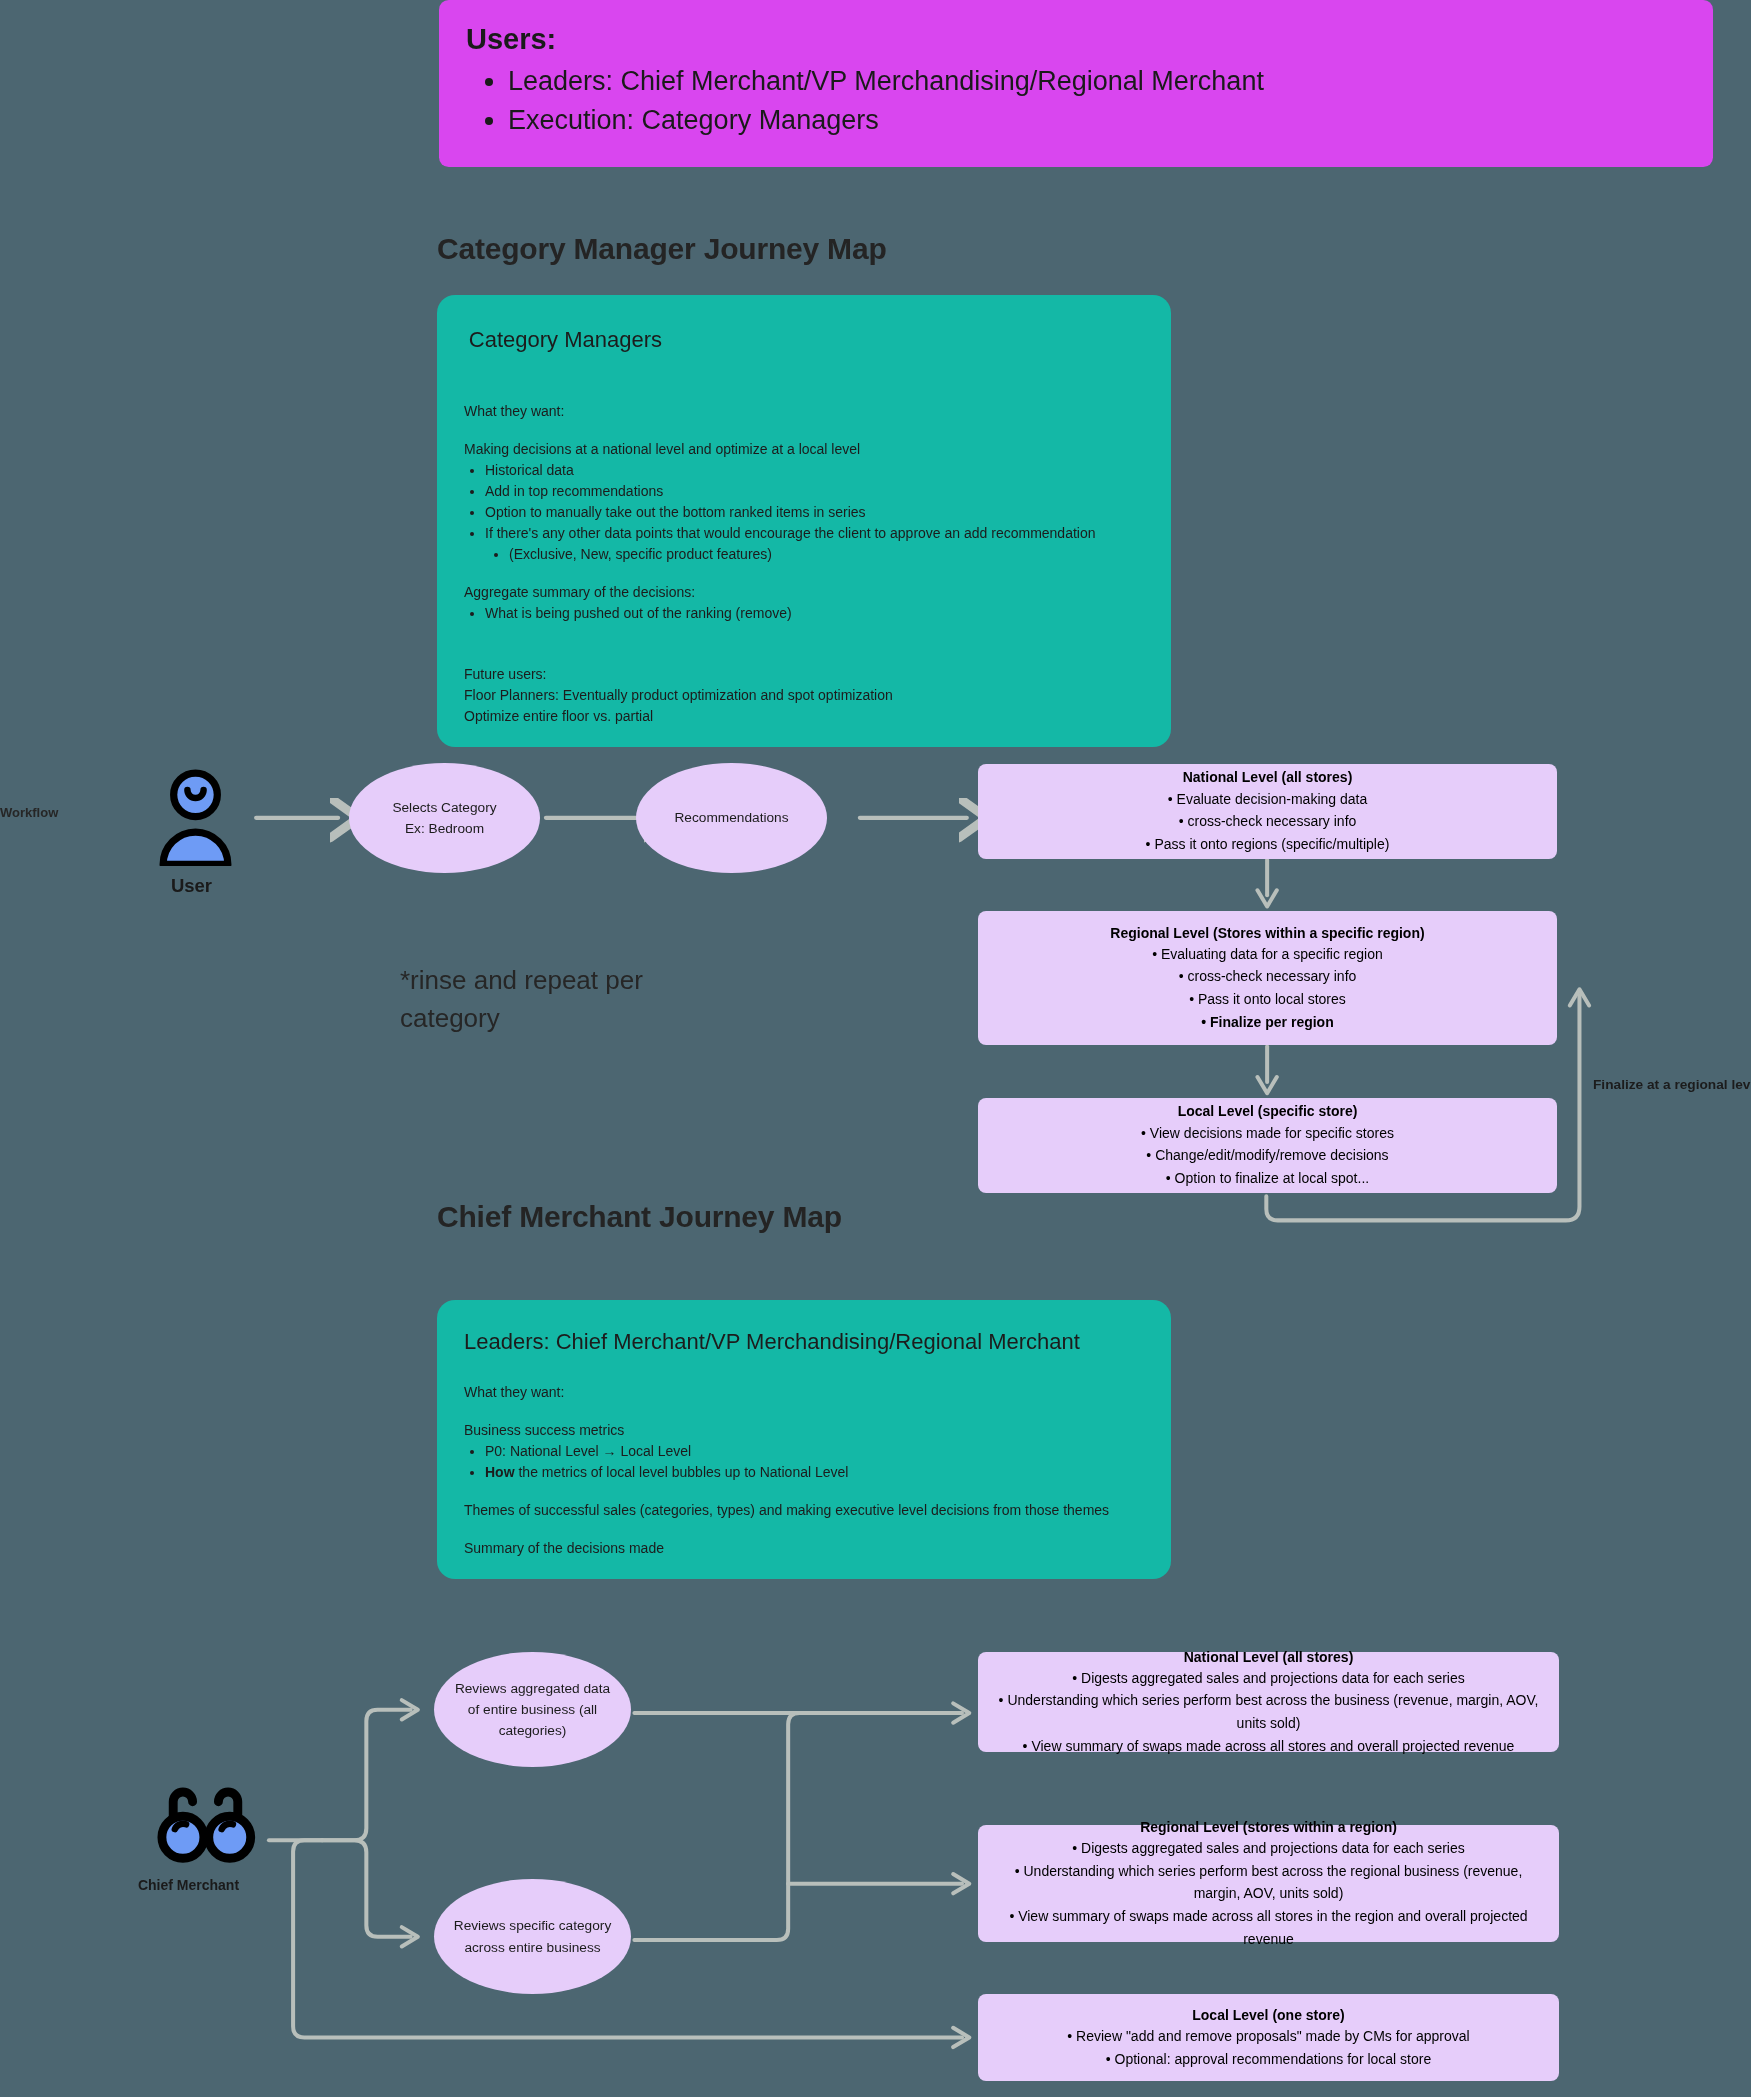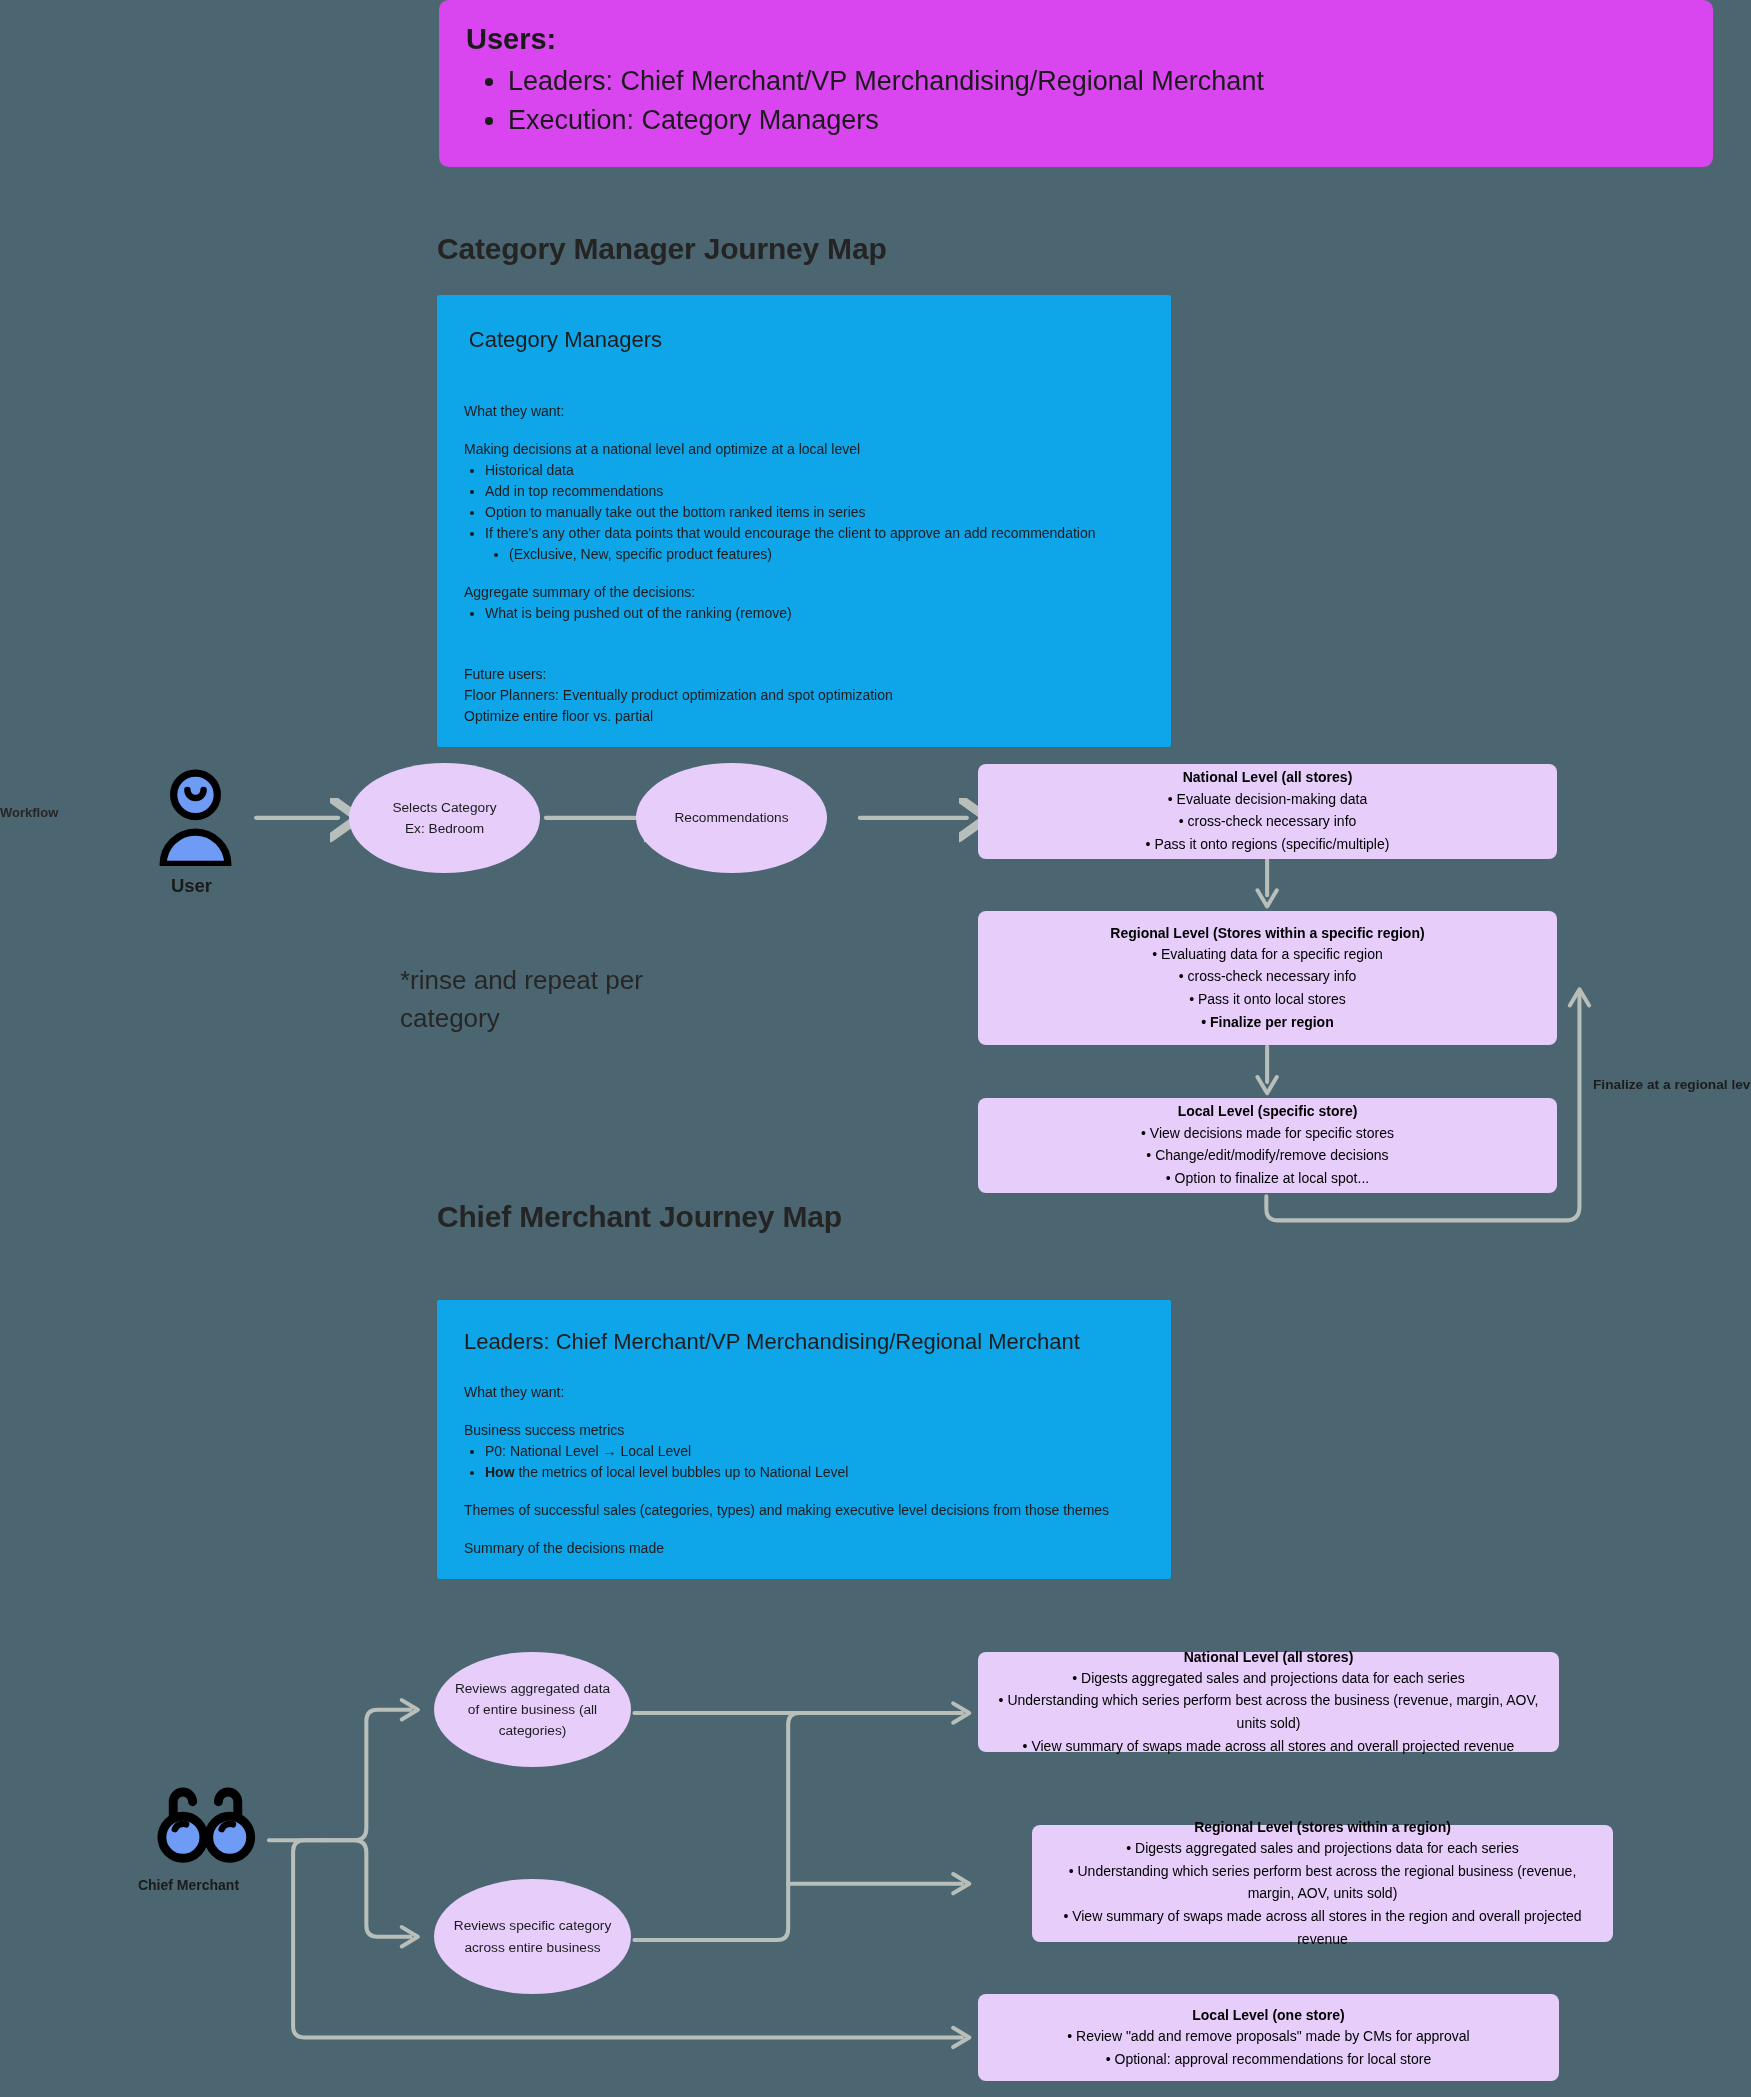--- a/index.html
+++ b/index.html
@@ -25,21 +25,21 @@
 
   
   .section-heading{
     font-size:30px;font-weight:bold;color:#242424;letter-spacing:-0.2px;white-space:nowrap;
   }
   #heading-cm{left:437px;top:232px;}
   #heading-chief{left:437px;top:1200px;}
 
   
   .green-card{
-    background:#0ea5e9;border-radius:2px;box-sizing:border-box;
+    background:#14b8a6;border-radius:18px;box-sizing:border-box;
   }
   #persona-cm{left:437px;top:295px;width:734px;height:452px;padding:32px 27px 0 27px;}
   #persona-chief{left:437px;top:1300px;width:734px;height:279px;padding:29px 27px 0 27px;}
 
   .persona-title{font-size:22px;color:#1c1c1c;line-height:1.2;}
   #persona-cm .persona-title{margin-left:4.8px;}
   .persona-body{font-size:14px;line-height:1.5;color:#1c1c1c;}
   .persona-body p{margin:0;}
   .persona-body ul{margin:0;padding-left:21px;list-style-type:disc;}
   .persona-body ul ul{padding-left:24px;}
@@ -81,21 +81,21 @@
   }
   .level-title{font-size:14px;font-weight:bold;line-height:1.45;}
   .level-list{margin:0;padding:0;list-style:none;font-size:14px;line-height:1.62;}
   .level-list li:before{content:"• ";}
   .level-list li.b{font-weight:bold;}
 
   #box-national{left:978px;top:764px;width:579px;height:95px;}
   #box-regional{left:978px;top:911px;width:579px;height:134px;}
   #box-local{left:978px;top:1098px;width:579px;height:95px;}
   #box-cm-national{left:978px;top:1652px;width:581px;height:100px;}
-  #box-cm-regional{left:1032px;top:1825px;width:581px;height:117px;}
+  #box-cm-regional{left:978px;top:1825px;width:581px;height:117px;}
   #box-cm-local{left:978px;top:1994px;width:581px;height:87px;}
 
   
   #finalize-label{
     left:1593px;top:1077px;font-size:13.7px;font-weight:bold;color:#1c1c1c;white-space:nowrap;
   }
 
   
   #connectors{left:0;top:0;width:1751px;height:2097px;pointer-events:none;}
 </style>

